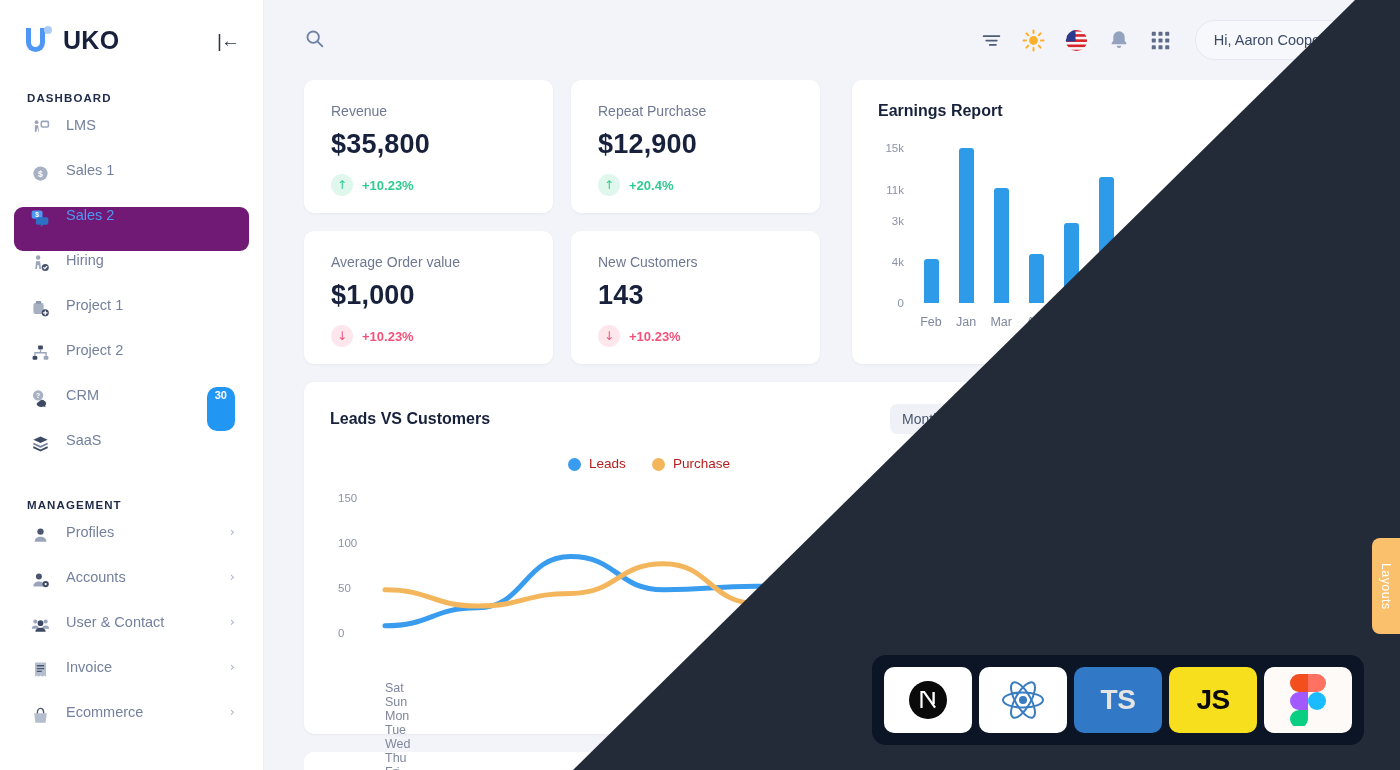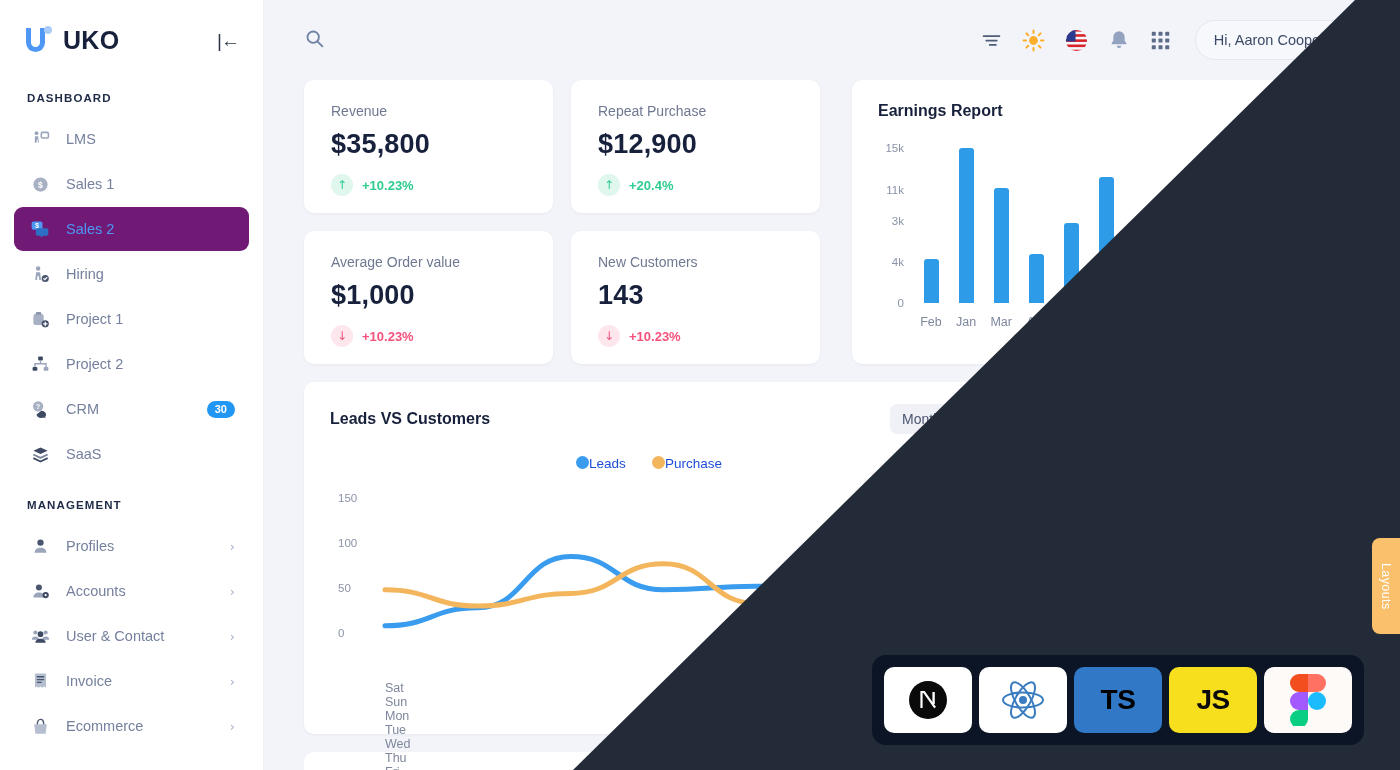--- a/index.html
+++ b/index.html
@@ -37,21 +37,21 @@
     margin-left: auto; color: #2A3547; font-size: 19px; line-height: 1;
     cursor: pointer; display: flex; align-items: center; letter-spacing: -1px;
   }
   .nav-section {
     font-size: 11.5px; font-weight: bold; letter-spacing: 1.1px;
     color: #1E2A46; padding: 12px 0 12px 27px;
   }
   .nav-section.mgmt { padding-top: 22px; }
   .nav-item {
     height: 44px; margin: 1px 14px; border-radius: 9px; display: flex;
-    align-items: center; padding-left: 14px; cursor: pointer;
+    padding-left: 14px; cursor: pointer;
     color: #74809D; font-size: 14.5px;
   }
   .nav-item .ico { width: 24px; height: 22px; flex: 0 0 24px; margin-right: 14px;
     display: flex; align-items: center; justify-content: center; }
   .nav-item.active { background: #701a75; color: #4E97F5; }
   .nav-item .chev { margin-left: auto; margin-right: 14px; color: #A6B2C9;
     font-size: 13px; font-family: "DejaVu Sans", sans-serif; }
   .badge {
     margin-left: auto; margin-right: 14px; background: #2196F3; color: #fff;
     font-size: 11px; font-weight: bold; border-radius: 10px;
@@ -140,21 +140,21 @@
   
   .bottom-row { display: flex; gap: 18px; margin-top: 18px; }
   .leads-card { width: 690px; flex: 0 0 690px; height: 352px; padding: 22px 26px 0 26px; }
   .month-chip {
     margin-left: auto; display: flex; align-items: center; gap: 9px;
     background: #EFF1F6; border-radius: 7px; padding: 7px 12px;
     font-size: 14px; color: #4A5670; cursor: pointer;
   }
   .chev-down { font-size: 12px; color: #8C96AC; font-family:"DejaVu Sans",sans-serif;}
   .legend { display: flex; gap: 26px; justify-content: center; margin-top: 22px; }
-  .legend-item { display: flex; align-items: flex-start; gap: 0; font-size: 13.5px; color: #1d4ed8; }
+  .legend-item { display: flex; align-items: flex-end; gap: 8px; font-size: 13.5px; color: #b91c1c; }
   .legend-dot { width: 13px; height: 13px; border-radius: 50%; }
   .line-chart { position: relative; margin-top: 6px; height: 200px; }
   .line-chart svg { display: block; }
   .lc-ytick { position: absolute; left: 8px; font-size: 11.5px; color: #8B93A8; transform: translateY(-50%); }
   .lc-xlabels { display: flex; justify-content: space-between; padding: 0 26px 0 55px; margin-top: 4px; flex-direction: column; }
   .lc-xlabels span { font-size: 12.5px; color: #7E879C; }
 
   
   .status-card {
     flex: 1; height: 352px; background: #262E3D; border-radius: 10px;
@@ -187,21 +187,21 @@
   }
   .logo-tile {
     width: 88px; height: 66px; border-radius: 10px; display: flex;
     align-items: center; justify-content: center; cursor: pointer;
   }
   .t-next { background: #fff; }
   .t-react { background: #fff; }
   .t-ts { background: #3178C6; }
   .t-js { background: #F7DF1E; }
   .t-figma { background: #FDFAF8; }
-  .ts-text { font-size: 28px; font-weight: bold; color: #000000; letter-spacing: -.5px; }
+  .ts-text { font-size: 28px; font-weight: bold; color: #e5e5e5; letter-spacing: -.5px; }
   .js-text { font-size: 28px; font-weight: bold; color: #0A0A0A; letter-spacing: -.5px; }
 
   
   .layouts-tab {
     position: absolute; right: 0; top: 538px; width: 28px; height: 96px;
     background: #FBC06B; border-radius: 8px 0 0 8px; z-index: 40; cursor: pointer;
     display: flex; align-items: center; justify-content: center;
   }
   .layouts-tab span {
     writing-mode: vertical-rl; font-size: 12.5px; color: #fff; letter-spacing: .4px;

